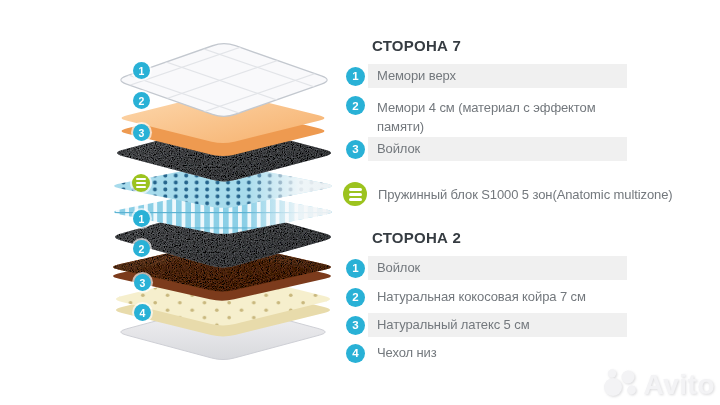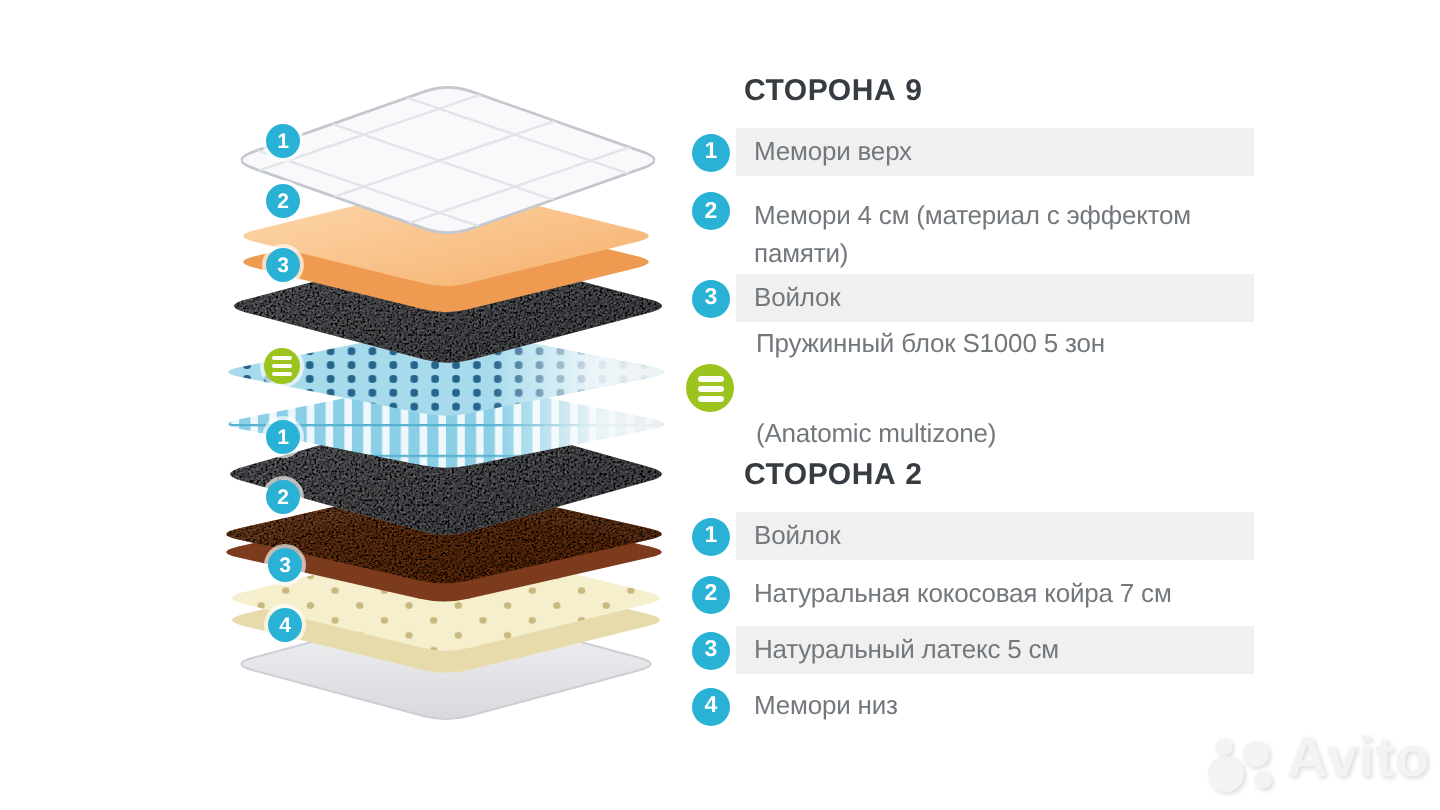--- a/index.html
+++ b/index.html
@@ -34,39 +34,39 @@
   }
   .row.multi .row-label{
     white-space:normal;width:238px;line-height:19px;padding-top:2px;
   }
   .row.spring-row{left:343px;height:32px;gap:11px;}
   .spring-badge{
     flex:none;width:24px;height:24px;border-radius:50%;background:#9cc31e;
     display:flex;flex-direction:column;align-items:center;justify-content:center;gap:2px;
   }
   .spring-badge i{display:block;width:13px;height:3px;border-radius:2px;background:#fff;}
-  .spring-text{display:flex;flex-direction:column;gap:28px;}
+  .spring-text{display:flex;flex-direction:row;}
   .spring-text span{font-size:13px;color:#73787d;line-height:17px;letter-spacing:-.1px;}
 
   
   .m-badge{
     position:absolute;width:17px;height:17px;border-radius:50%;
     background:#29b1d6;color:#fff;font-size:10.5px;font-weight:bold;
     display:flex;align-items:center;justify-content:center;
     box-shadow:0 0 0 2px rgba(255,255,255,.65);
   }
   .m-badge.green{
     width:18px;height:18px;background:#9cc31e;flex-direction:column;gap:1.5px;
   }
   .m-badge.green i{display:block;width:10px;height:2.5px;border-radius:1.5px;background:#fff;}
 
   
   .watermark{
     position:absolute;right:5px;bottom:6px;
-    display:flex;align-items:flex-start;gap:3px;
+    display:flex;align-items:flex-end;gap:3px;
     filter:drop-shadow(1px 1.5px 1px rgba(140,140,145,.30));
   }
   .watermark .wm-text{
     font-size:28px;font-weight:bold;color:#f3f3f5;letter-spacing:.5px;line-height:1;
   }
 </style>
 </head>
 <body>
 
 <div class="stage">
@@ -183,21 +183,21 @@
   <div class="m-badge green" style="left:132px;top:174px">
       <i></i>
       <i></i>
       <i></i>
     </div>
   <div class="m-badge" style="left:133px;top:210px">1</div>
   <div class="m-badge" style="left:133px;top:240px">2</div>
   <div class="m-badge" style="left:134px;top:274px">3</div>
   <div class="m-badge" style="left:134px;top:304px">4</div>
 
-  <div class="section-title" style="top:37px">СТОРОНА 9</div>
+  <div class="section-title" style="top:37px">СТОРОНА 7</div>
 
   <div class="bar" style="top:64px"></div>
   <div class="row" style="top:64px">
     <div class="num-badge">1</div>
     <div class="row-label">Мемори верх</div>
   </div>
 
   <div class="row multi" style="top:96px">
     <div class="num-badge">2</div>
     <div class="row-label">Мемори 4 см (материал с эффектом памяти)</div>
@@ -235,21 +235,21 @@
   </div>
 
   <div class="bar" style="top:313px"></div>
   <div class="row" style="top:313px">
     <div class="num-badge">3</div>
     <div class="row-label">Натуральный латекс 5 см</div>
   </div>
 
   <div class="row" style="top:341px">
     <div class="num-badge">4</div>
-    <div class="row-label">Мемори низ</div>
+    <div class="row-label">Чехол низ</div>
   </div>
 
   <div class="watermark">
     <svg width="40" height="34" viewBox="0 0 40 34">
       <circle cx="11" cy="8.5" r="4.2" fill="#f3f3f5"></circle>
       <circle cx="12" cy="22" r="9" fill="#f3f3f5"></circle>
       <circle cx="27" cy="12" r="6.5" fill="#f3f3f5"></circle>
       <circle cx="30.5" cy="25" r="4.4" fill="#f3f3f5"></circle>
     </svg>
     <span class="wm-text">Avito</span>

